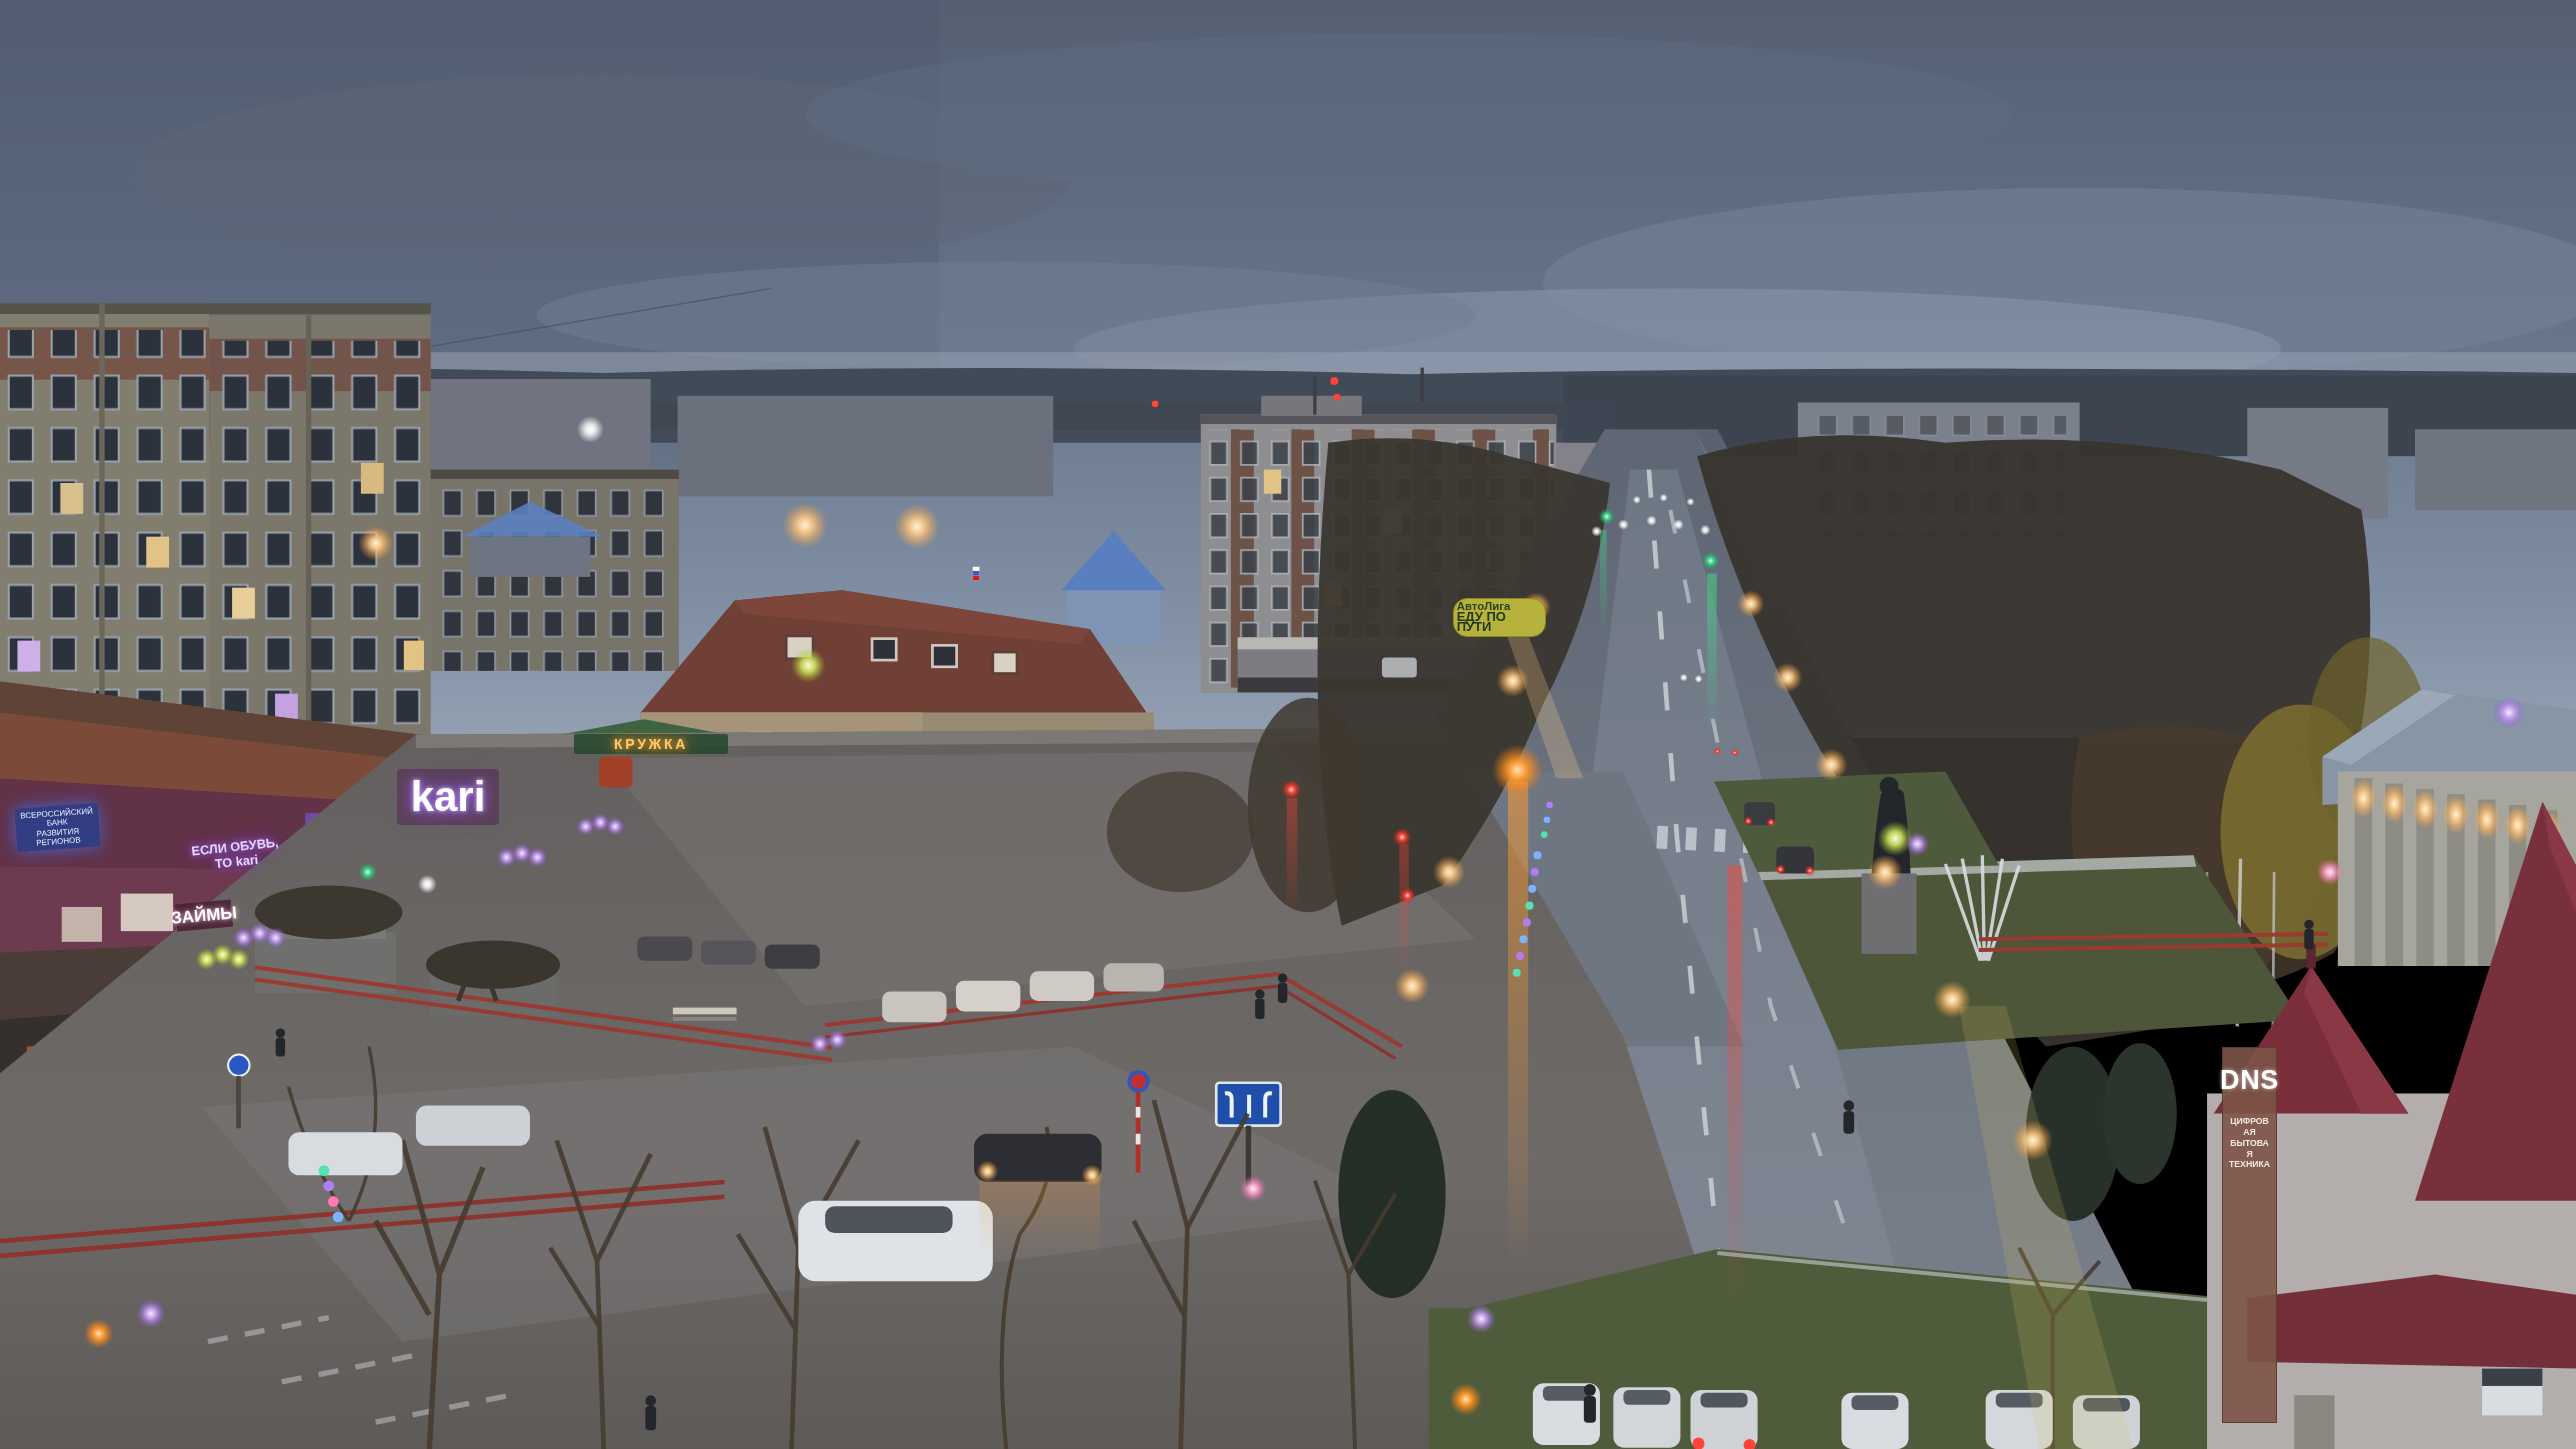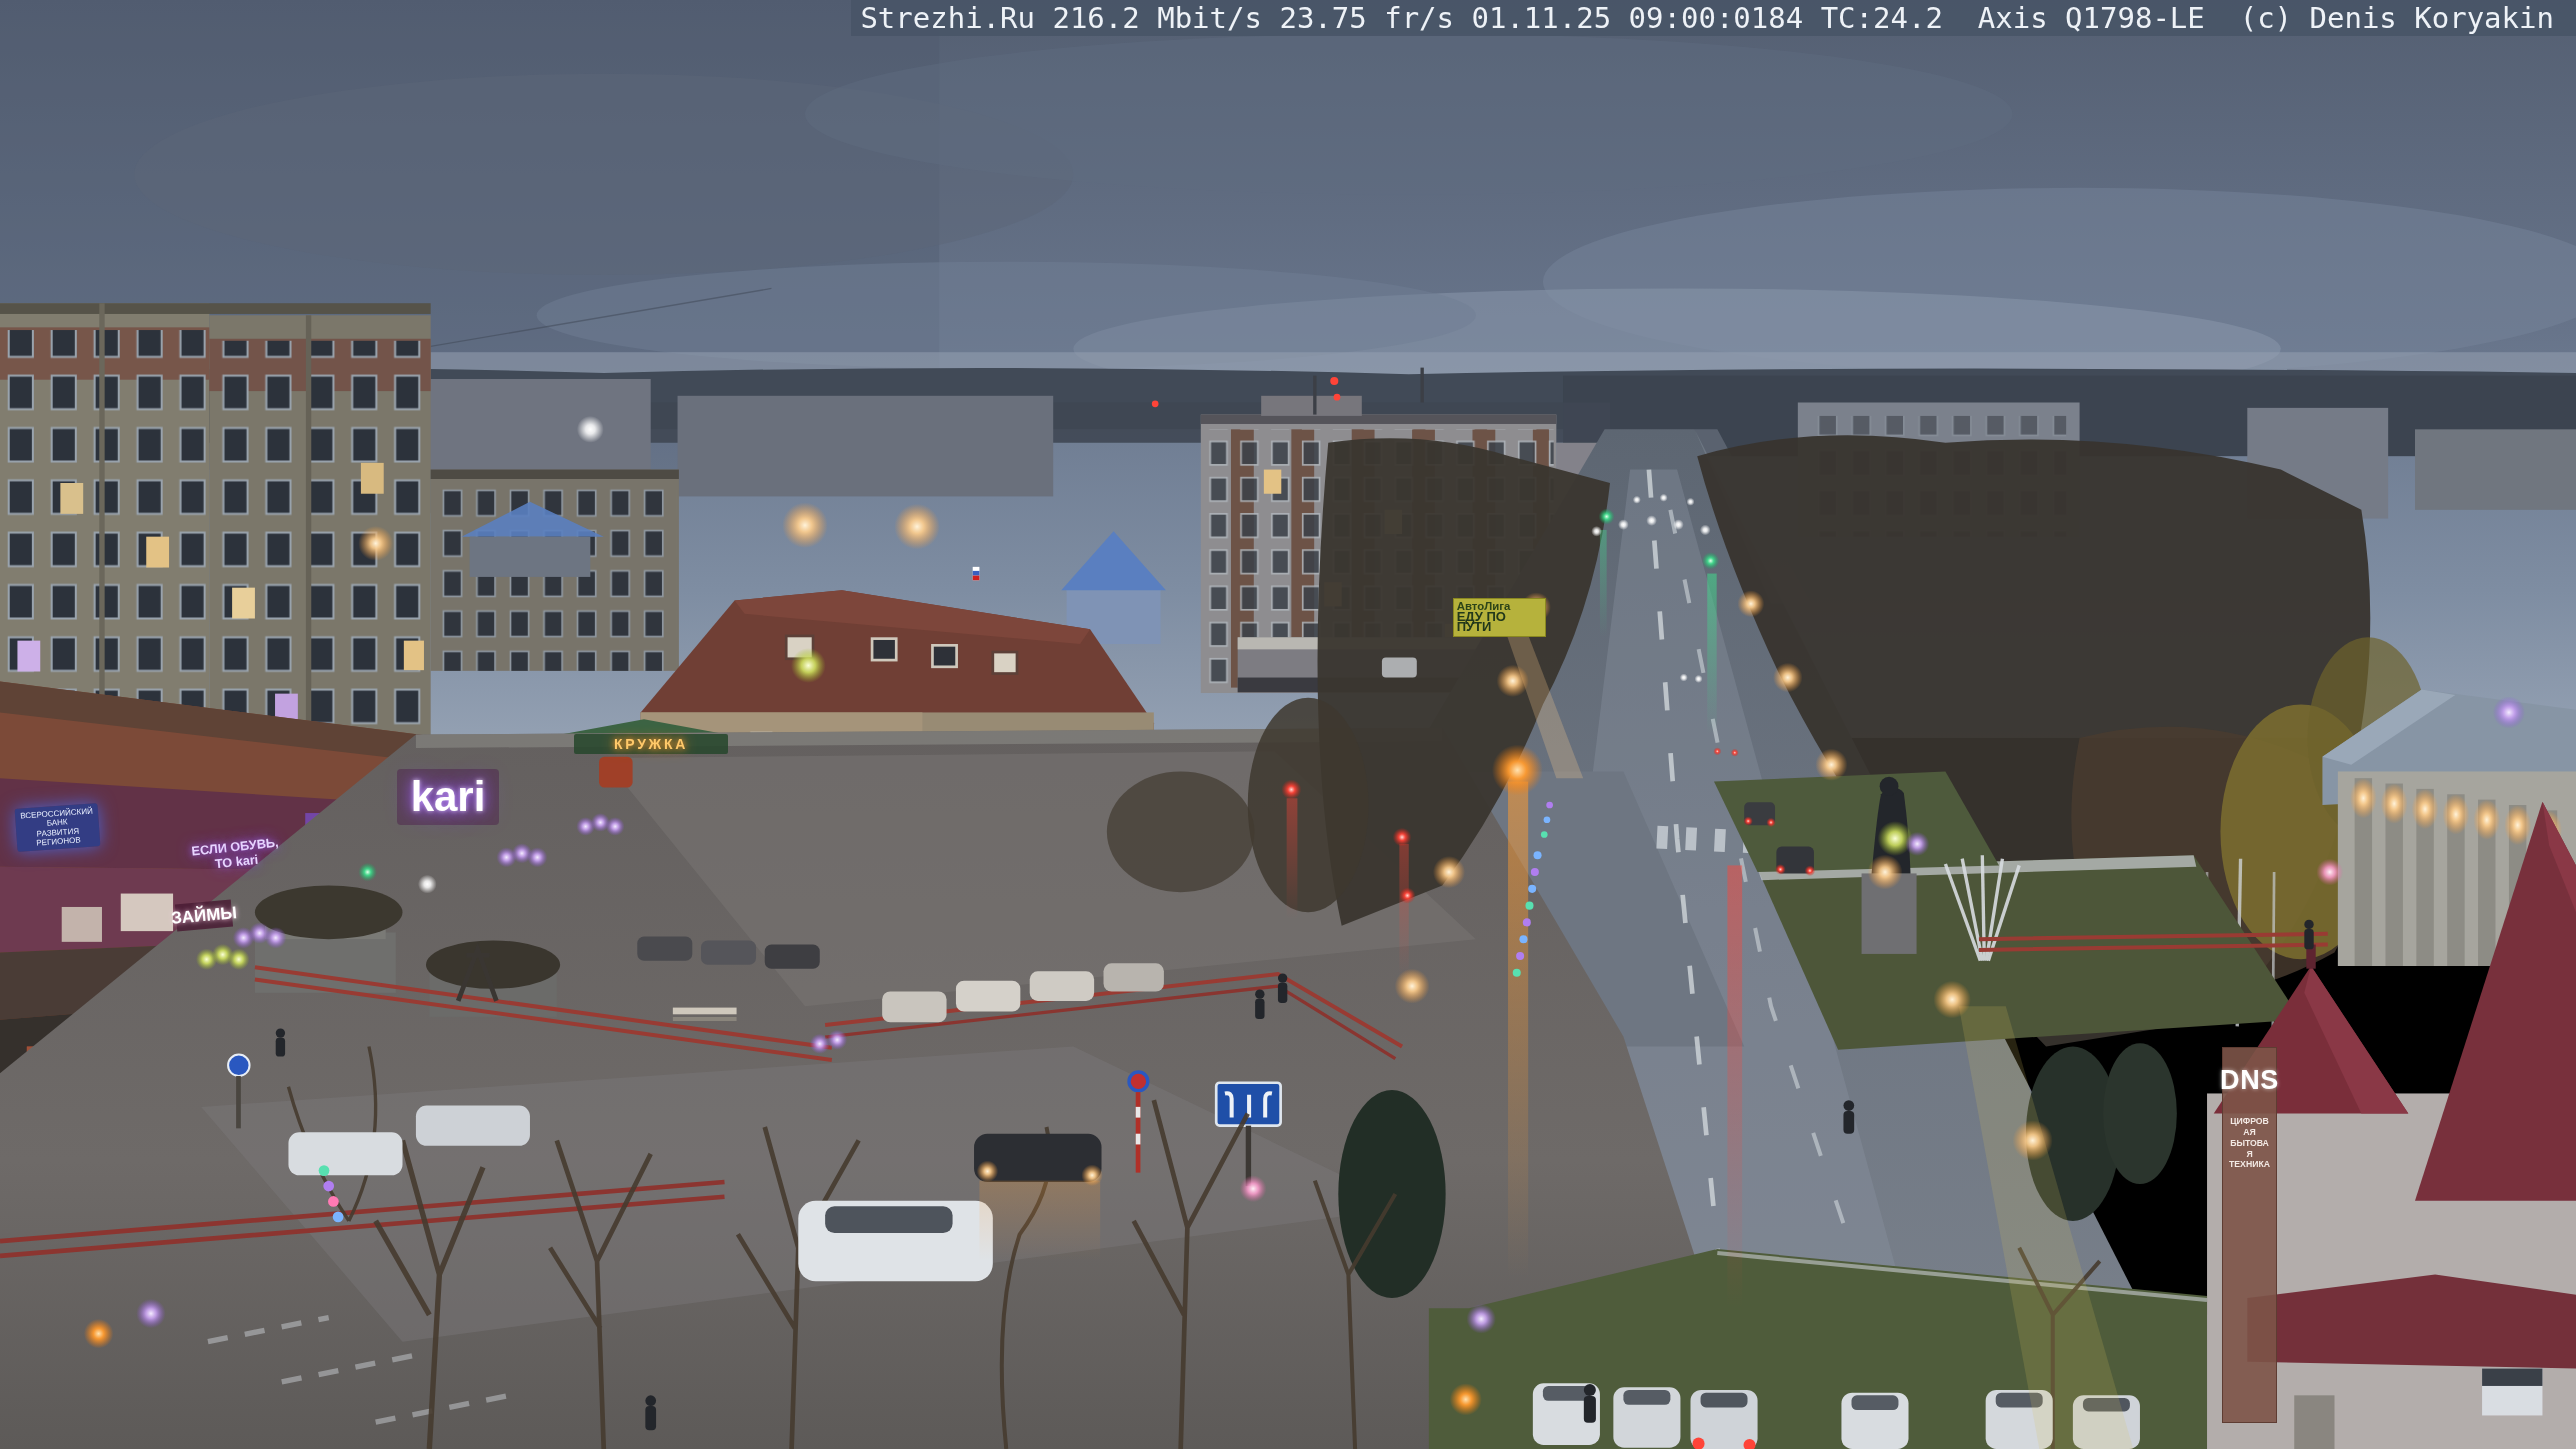--- a/index.html
+++ b/index.html
@@ -27,21 +27,21 @@
              display:flex;flex-direction:column;align-items:center;justify-content:center;
              font-size:8px;line-height:9.4px;color:#eaf0ff;text-align:center;transform:rotate(-4deg);}
   .sign-loans{left:176px;top:902px;width:56px;height:27px;background:rgba(74,28,52,.85);
              display:flex;align-items:center;justify-content:center;transform:rotate(-5deg);
              font-weight:bold;font-size:17px;color:#fff;text-shadow:0 0 5.4px #ffd2e8;}
   .sign-kiosk{left:574px;top:734px;width:154px;height:20px;background:rgba(38,70,44,.85);
              display:flex;align-items:center;justify-content:center;border-radius:2px;
              font-weight:bold;font-size:14px;letter-spacing:2.7px;color:#ffc96a;
              text-shadow:0 0 6.7px #ff9b2f,0 0 13.4px #ff8a20;}
   .sign-billboard{left:1453px;top:598px;width:93px;height:39px;background:#b6b23c;
-             border:1.3px solid #8a8820;border-radius:0;padding:1.3px 2.7px;box-sizing:border-box;
+             border:1.3px solid #8a8820;border-radius:14px;padding:1.3px 2.7px;box-sizing:border-box;
              color:#2c4418;}
   .bb-title{font-weight:bold;font-size:11.4px;line-height:12px;}
   .bb-slogan{font-weight:bold;font-size:13px;line-height:10px;color:#22381a;}
   .sign-dns{left:2222px;top:1047px;width:55px;height:376px;background:rgba(125,84,72,.9);
              border:1.3px solid #5e3c32;box-sizing:border-box;text-align:center;color:#fff;
              display:flex;flex-direction:column;align-items:center;padding-top:17.4px;}
   .dns-title{font-weight:bold;font-size:27px;letter-spacing:0.7px;
              text-shadow:0 0 4px rgba(255,255,255,.6);}
   .dns-sub{margin-top:20px;font-weight:bold;font-size:8.7px;line-height:10.7px;width:43px;
            word-break:break-word;color:#f3e9e4;}
@@ -568,23 +568,20 @@
           <circle cx="970" cy="2088" r="8"></circle>
           <rect x="962" y="2096" width="16" height="36" rx="6"></rect>
         </g>
   <g>
           <circle cx="418" cy="1540" r="7"></circle>
           <rect x="411" y="1547" width="14" height="28" rx="5"></rect>
         </g>
 </g>
 </svg>
 
-<div class="osd-bar">
-  <span class="osd-text">Strezhi.Ru 216.2 Mbit/s 23.75 fr/s 01.11.25 09:00:0184 TC:24.2  Axis Q1798-LE  (c) Denis Koryakin</span>
-</div>
 
 <div class="sign sign-kari">
   <span>kari</span>
 </div>
 <div class="sign sign-kari-slogan">ЕСЛИ ОБУВЬ, ТО kari</div>
 <div class="sign sign-bank">
   <span>ВСЕРОССИЙСКИЙ БАНК</span>
   <span>РАЗВИТИЯ РЕГИОНОВ</span>
 </div>
 <div class="sign sign-loans">ЗАЙМЫ</div>

